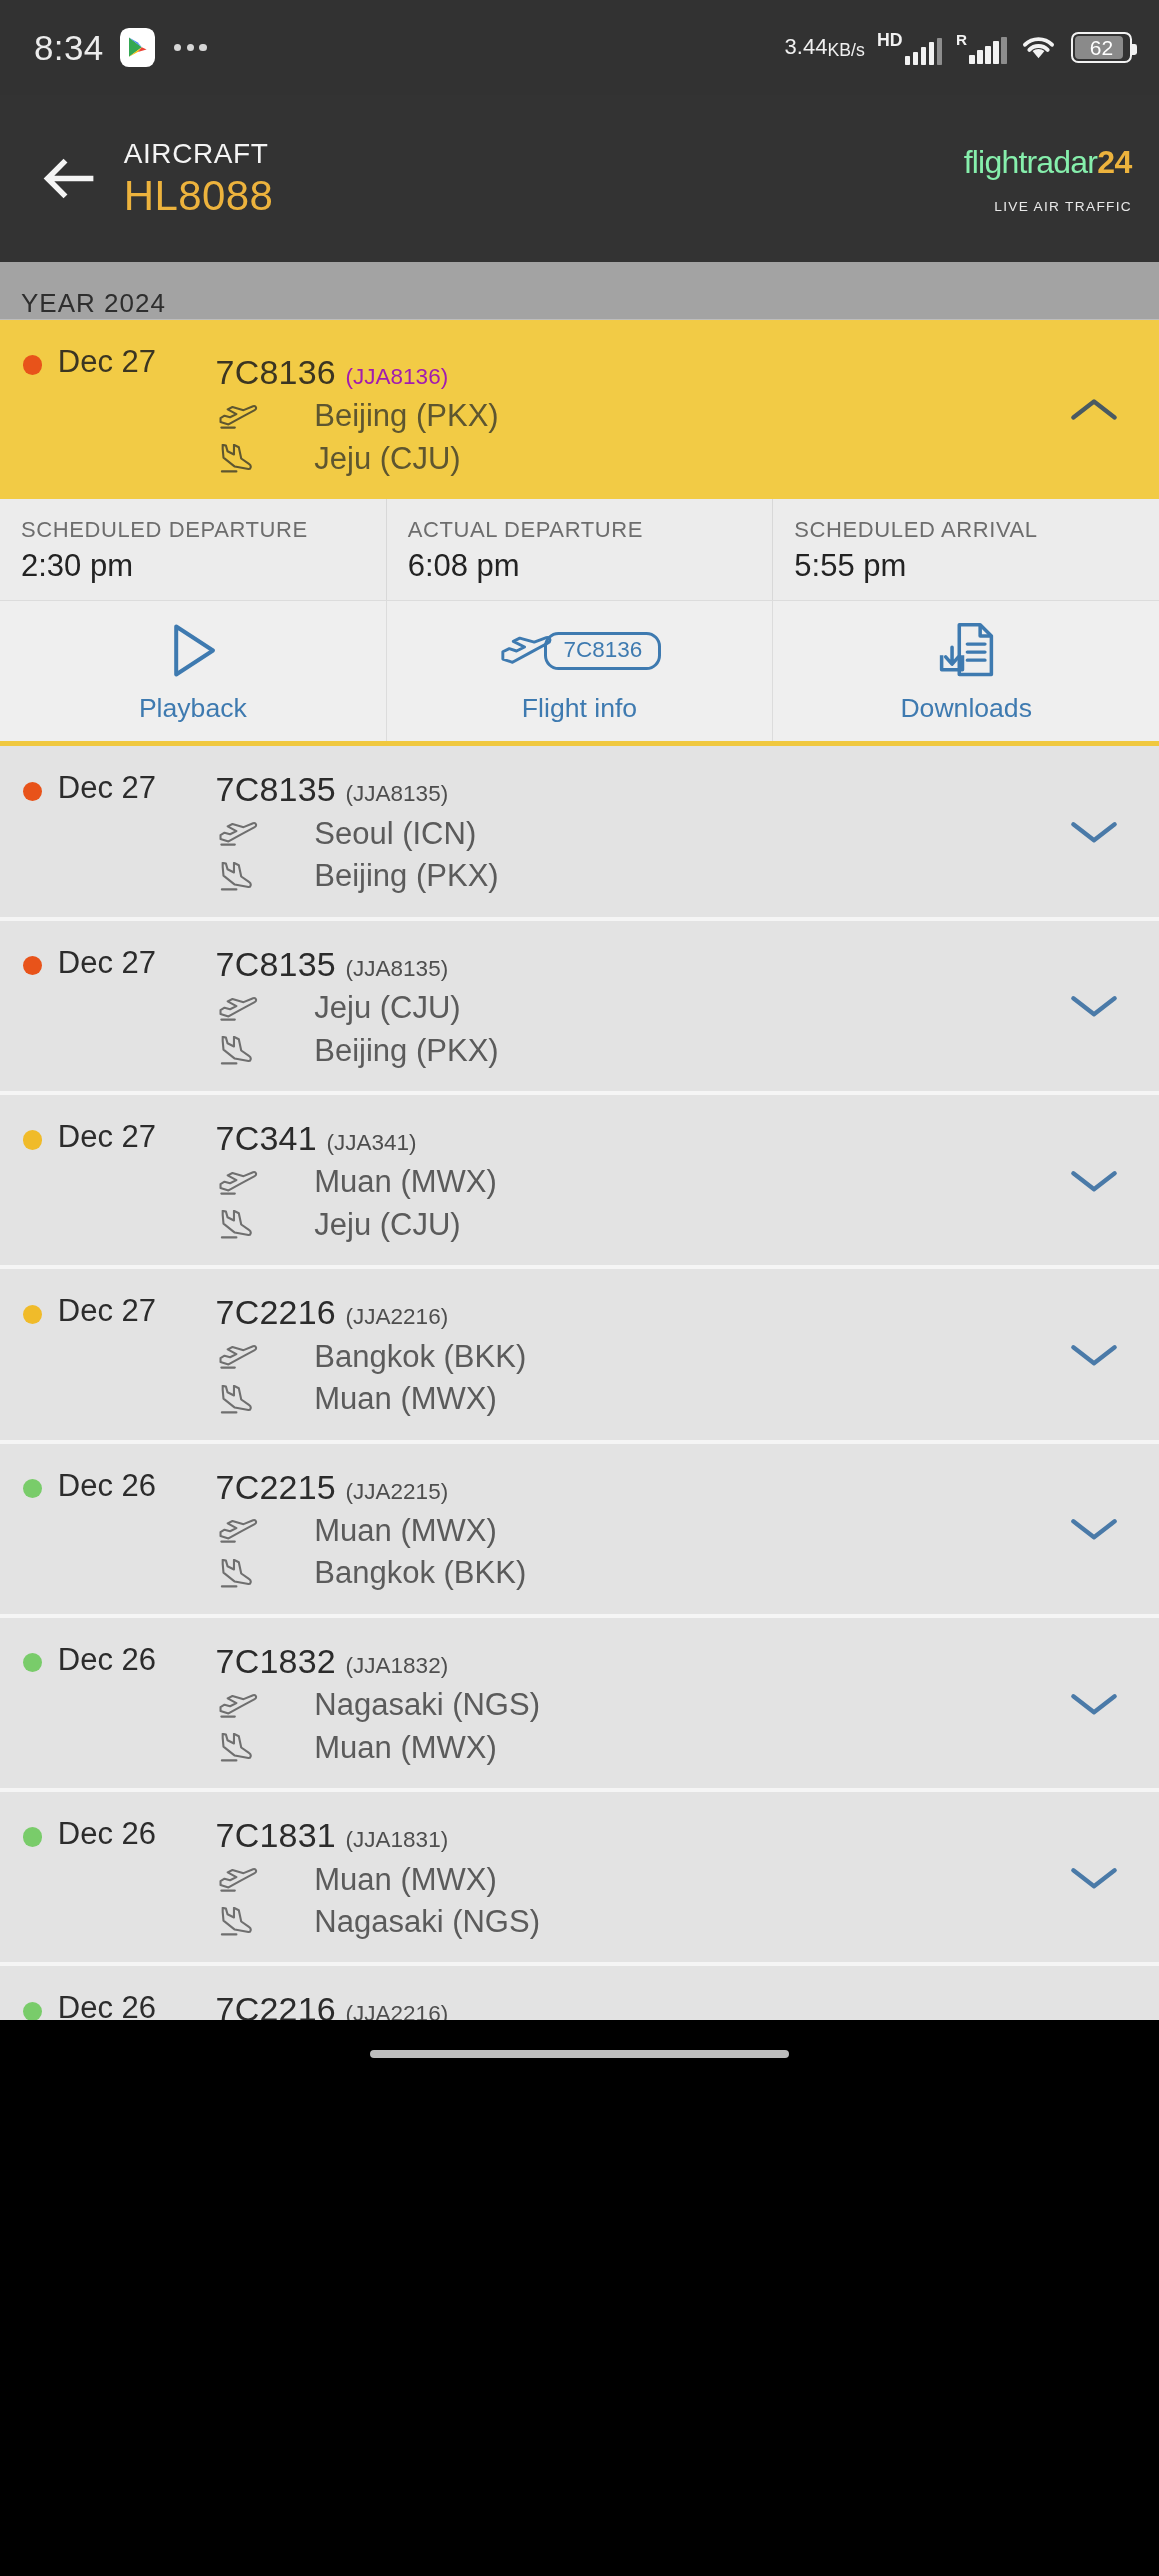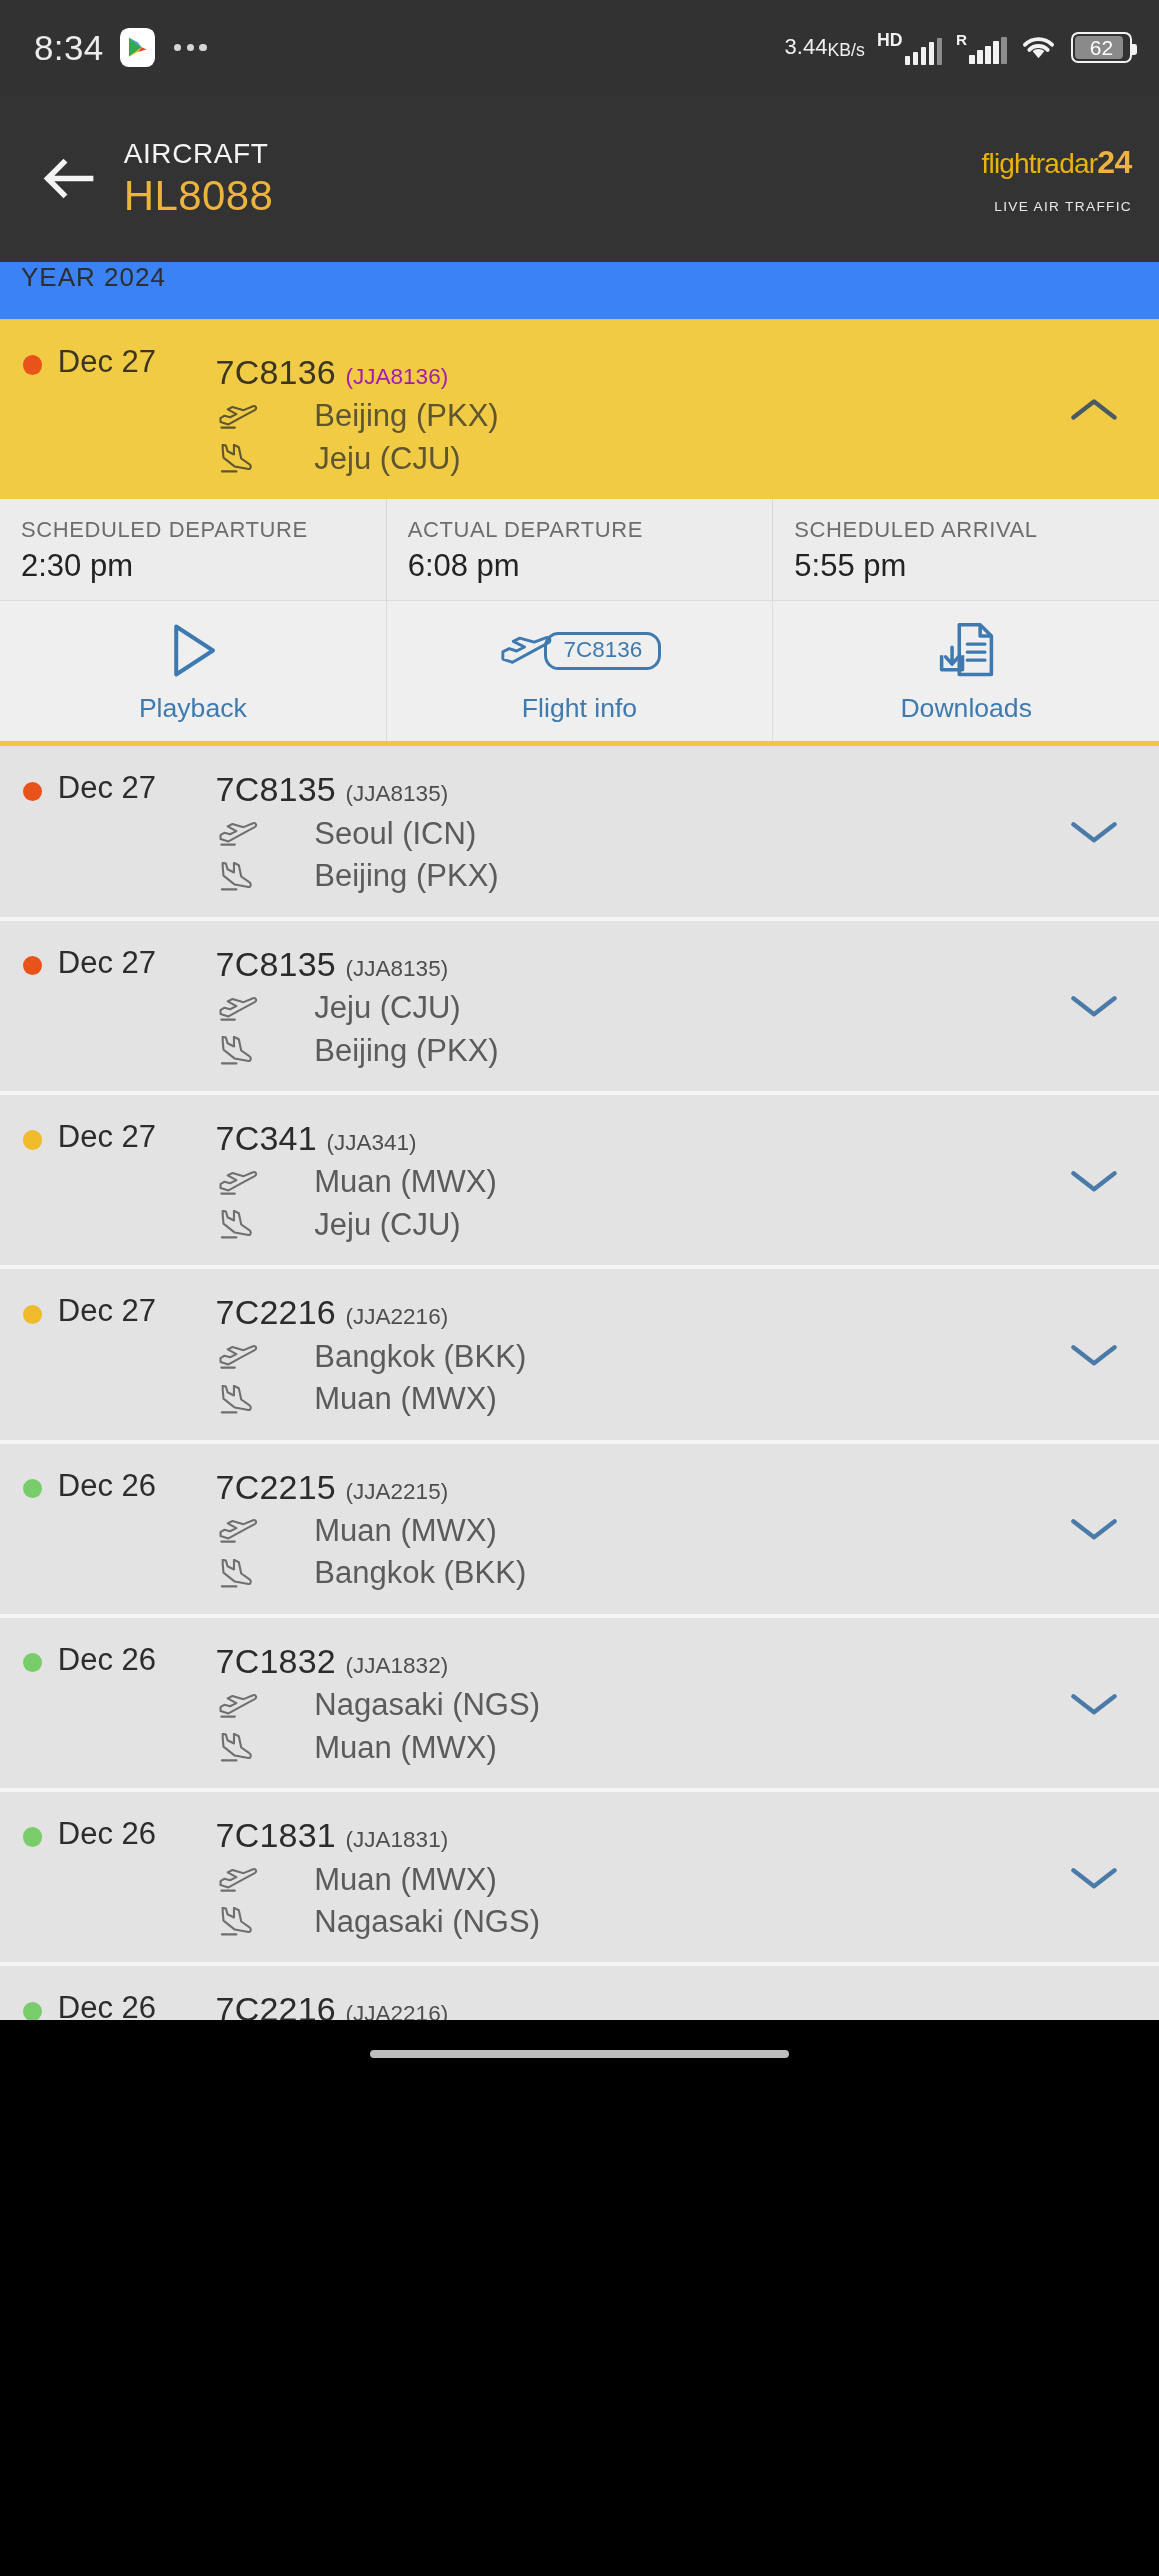--- a/index.html
+++ b/index.html
@@ -55,27 +55,27 @@
   .appbar {
     background:#333333; flex:0 0 auto; height:167px;
     display:flex; align-items:center; padding:0 27px 0 29px; position:relative;
   }
   .back-btn { width:77px; height:77px; display:flex; align-items:center; justify-content:center; flex:0 0 auto; }
   .titles { margin-left:17.7px; display:flex; flex-direction:column; justify-content:center; }
   .t-sub { font-size:28px; color:#f4f4f4; letter-spacing:0.6px; line-height:1.25; }
   .t-main { font-size:42px; color:#edb33d; font-weight:400; letter-spacing:0.4px; line-height:1.2; }
   .brand { margin-left:auto; display:flex; flex-direction:column; align-items:flex-end; }
   .brand-row { display:flex; align-items:baseline; }
-  .brand-fr { font-size:28px; color:#eab308; letter-spacing:-0.8px; font-weight:400; }
+  .brand-fr { font-size:32px; color:#86efac; letter-spacing:-0.8px; font-weight:400; }
   .brand-24 { font-size:32px; color:#edb33d; font-weight:700; letter-spacing:-0.4px; }
   .brand-tag { font-size:13.7px; color:#e9e9e9; letter-spacing:1.3px; margin-top:18px; }
 
   
   .yearbar {
-    flex:0 0 auto; height:58px; background:#3b82f6; display:flex; align-items:flex-start;
+    flex:0 0 auto; height:58px; background:#a3a3a3; display:flex; align-items:flex-end;
     padding-left:21px; border-bottom:1.6px solid #bdbdbd;
   }
   .yearbar span { font-size:26px; color:#2e2e2e; letter-spacing:1px; font-weight:400; }
 
   
   .list { flex:1 1 auto; display:flex; flex-direction:column; overflow:hidden; }
 
   .flight { position:relative; background:#e3e3e3; border-bottom:4.8px solid #f5f5f5; }
   .flight.expanded { background:#f2cb45; border-bottom:none; }
   .flight-head { display:flex; align-items:flex-start; padding:24px 0 22.5px 0; position:relative; min-height:169px; }

